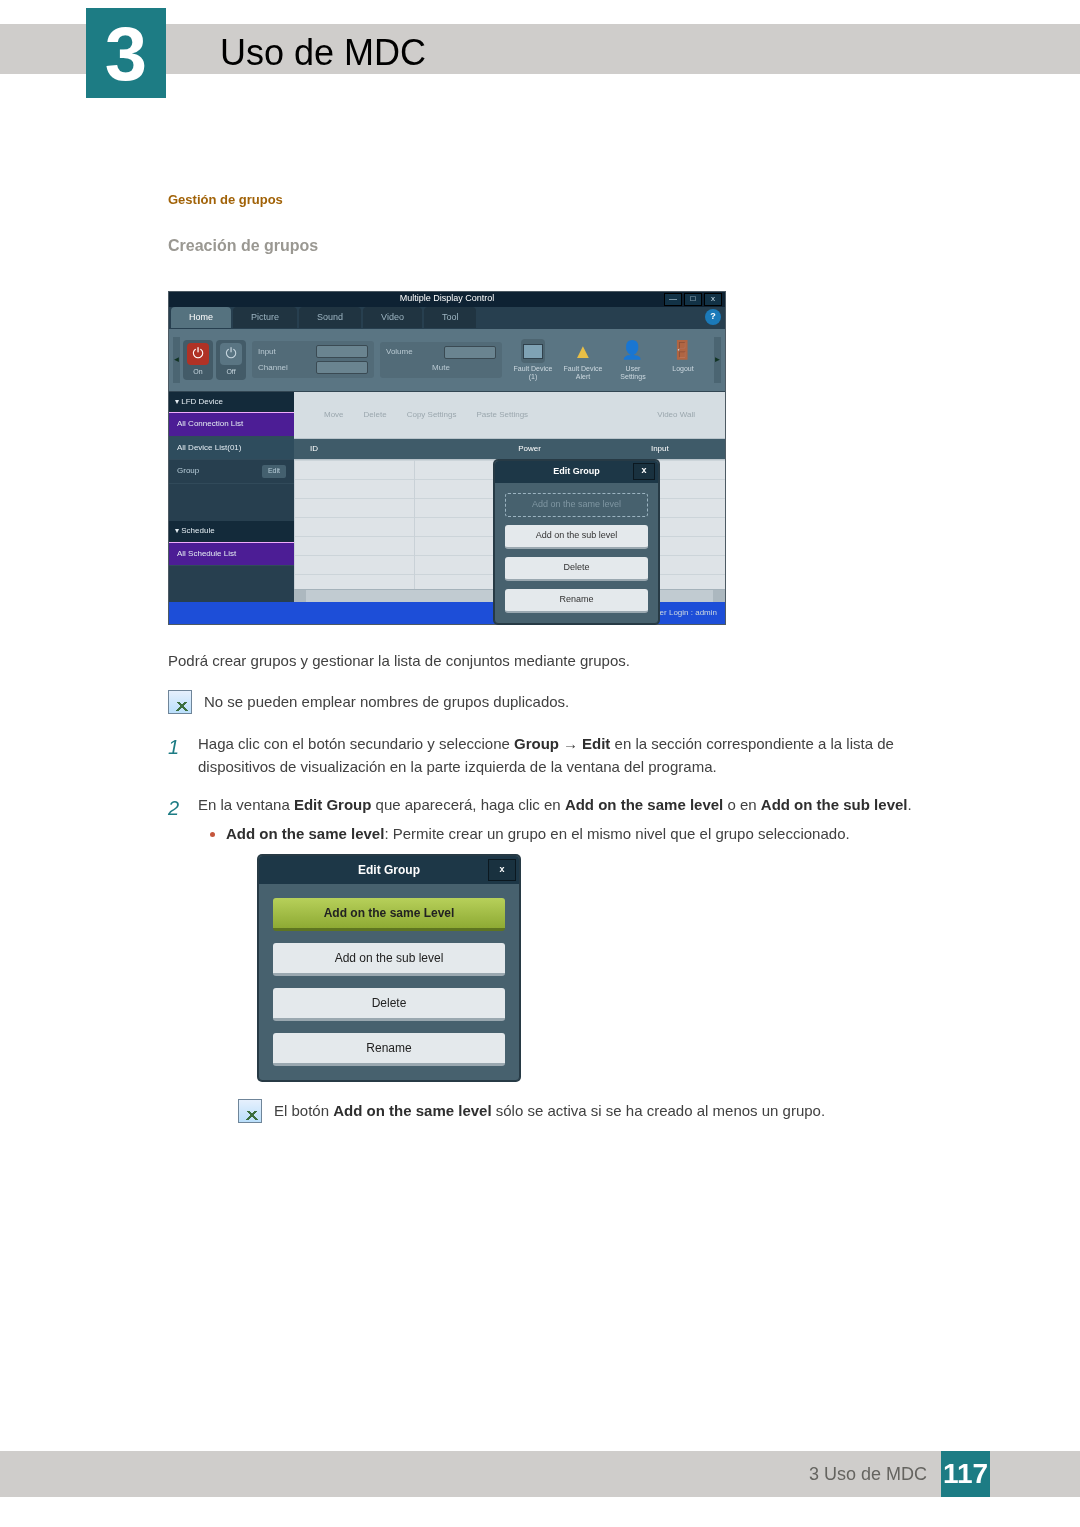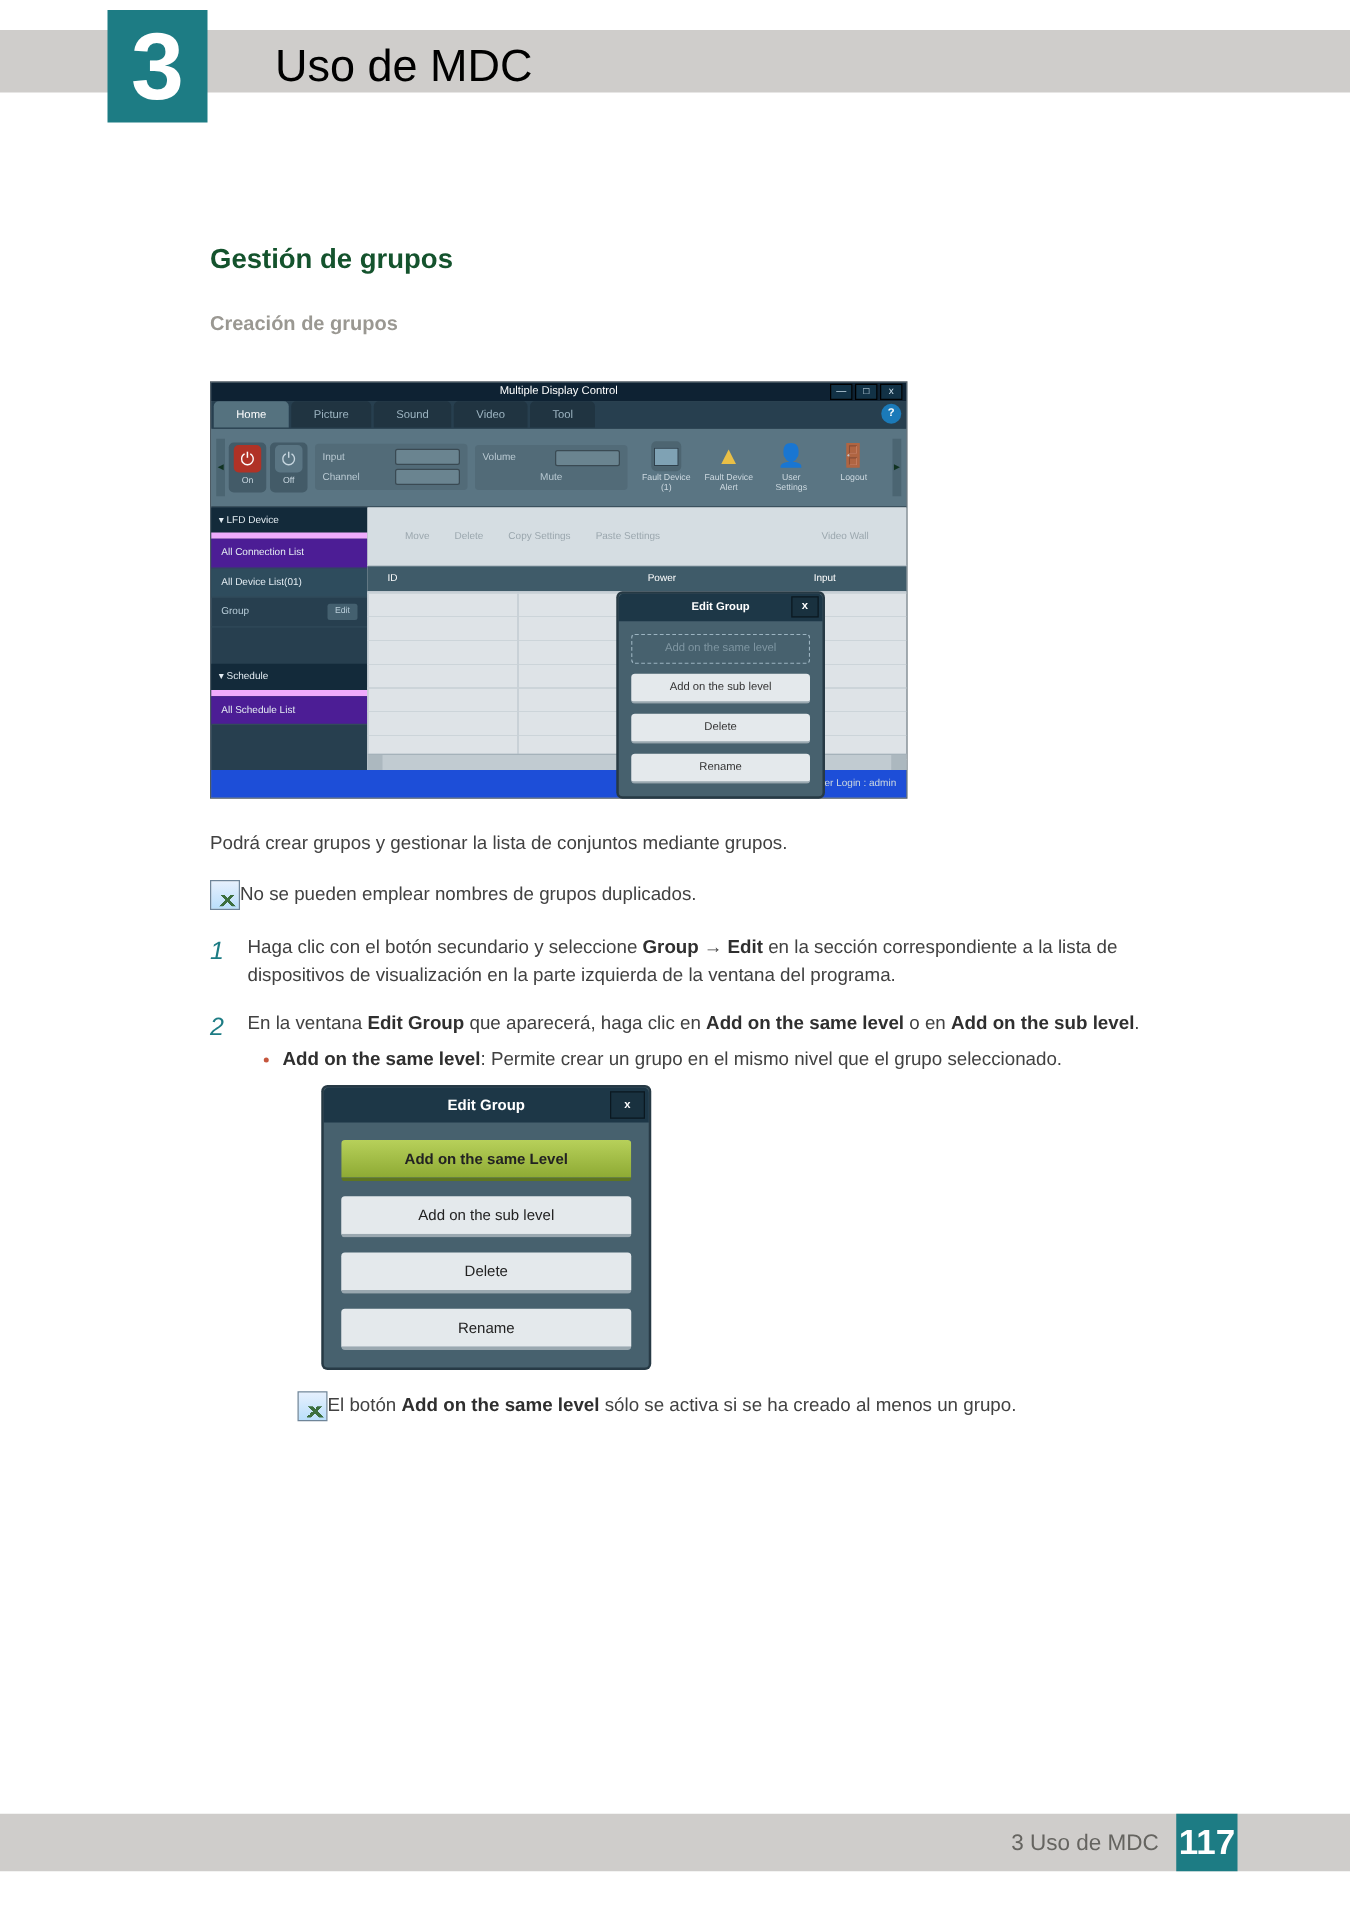--- a/index.html
+++ b/index.html
@@ -2,25 +2,25 @@
 <html><head>
 <meta charset="utf-8">
 <style>
   html,body{margin:0;padding:0;background:#fff;font-family:Arial,Helvetica,sans-serif;}
   .page{width:1080px;height:1527px;position:relative;background:#fff;overflow:hidden;box-sizing:border-box;}
   .top-band{position:absolute;top:24px;left:0;right:0;height:50px;background:#cfcdcb;}
   .chapter-box{position:absolute;top:8px;left:86px;width:80px;height:90px;background:#1d7c84;z-index:2;display:flex;align-items:center;justify-content:center;}
   .chapter-num{color:#fff;font-size:76px;font-weight:700;}
   .chapter-title{position:absolute;top:32px;left:200px;color:#000000;font-size:36px;font-weight:400;z-index:2;margin-left:20px;}
   .content{position:absolute;top:190px;left:168px;right:130px;color:#414141;font-size:15px;line-height:1.55;}
-  .h-section{color:#14532d;font-size:22px;font-weight:700;margin:0 0 24px 0;}
+  .h-section{color:#a16207;font-size:13px;font-weight:700;margin:0 0 24px 0;}
   .h-sub{color:#9a9892;font-size:16px;font-weight:700;margin:0 0 18px 0;}
   .screenshot{margin:14px 0 24px 0;border:1px solid #4d5a63;display:inline-block;}
   .para{margin:0 0 18px 0;}
-  .note-row{display:flex;align-items:flex-start;margin:0 0 18px 0;}
+  .note-row{display:flex;align-items:flex-start;gap:12px;margin:0 0 18px 0;}
   .note-icon{width:22px;height:22px;background:linear-gradient(#e6f0fd,#badffb);border:1px solid #6f8599;position:relative;flex:0 0 22px;}
   .note-icon::after{content:"";position:absolute;right:2px;bottom:2px;width:14px;height:9px;
     background:linear-gradient(135deg,transparent 40%,#3c6f3e 40% 55%,transparent 55%),
                linear-gradient(45deg,transparent 45%,#3c6f3e 45% 60%,transparent 60%);}
   .step{display:flex;gap:12px;margin:0 0 14px 0;}
   .step-num{color:#1d7c84;font-size:20px;font-style:italic;font-weight:400;width:18px;flex:0 0 18px;}
   .step-body{flex:1;}
   .bullet{padding-left:28px;margin:6px 0;}
   .bullet li{color:#414141;}
   .bullet li::marker{color:#c5563d;}
@@ -54,21 +54,21 @@
   .tb-i{width:42px;display:flex;flex-direction:column;align-items:center;gap:2px;}
   .tb-i .ii{width:24px;height:24px;border-radius:4px;display:flex;align-items:center;justify-content:center;}
   .tb-i .il{font-size:7px;color:#cdd9e0;text-align:center;line-height:1.1;}
   .ii.screen{background:#4d6571;}
   .ii.screen::after{content:"";width:18px;height:13px;background:#7fa2b4;border:1px solid #30414c;display:block;}
   .ii.warn{color:#e9bf46;font-size:20px;}
   .ii.user{color:#3792c9;font-size:18px;}
   .ii.logout{color:#7d4a1e;font-size:18px;}
   .mdc-body{flex:1;display:flex;min-height:0;}
   .mdc-side{width:125px;background:#273f4f;display:flex;flex-direction:column;}
-  .side-hdr{background:#132a3a;color:#e4edf3;padding:4px 6px;font-size:8px;border-bottom:5px solid #f0abfc;}
+  .side-hdr{background:#132a3a;color:#e4edf3;padding:4px 6px;font-size:8px;border-bottom:1px solid #f0abfc;}
   .side-hdr::before{content:"▾ ";}
   .side-row{padding:5px 8px;color:#e4edf3;font-size:8px;border-bottom:1px solid #314a5a;}
   .side-row.hl{background:#4c1d95;}
   .side-row.sub{background:#2e4c5d;}
   .side-row.grp{display:flex;justify-content:space-between;align-items:center;background:transparent;color:#b8cdd9;}
   .editbtn{background:#44606f;padding:1px 6px;border-radius:2px;font-size:7px;}
   .side-spacer{flex:1;}
   .mdc-main{flex:1;background:#dee3e7;display:flex;flex-direction:column;position:relative;}
   .btnrow{height:22px;display:flex;align-items:center;gap:20px;padding:12px 30px;background:#d5dde2;border-bottom:1px solid #b9c4cb;}
   .ghbtn{color:#9ba7ae;font-size:8px;}

